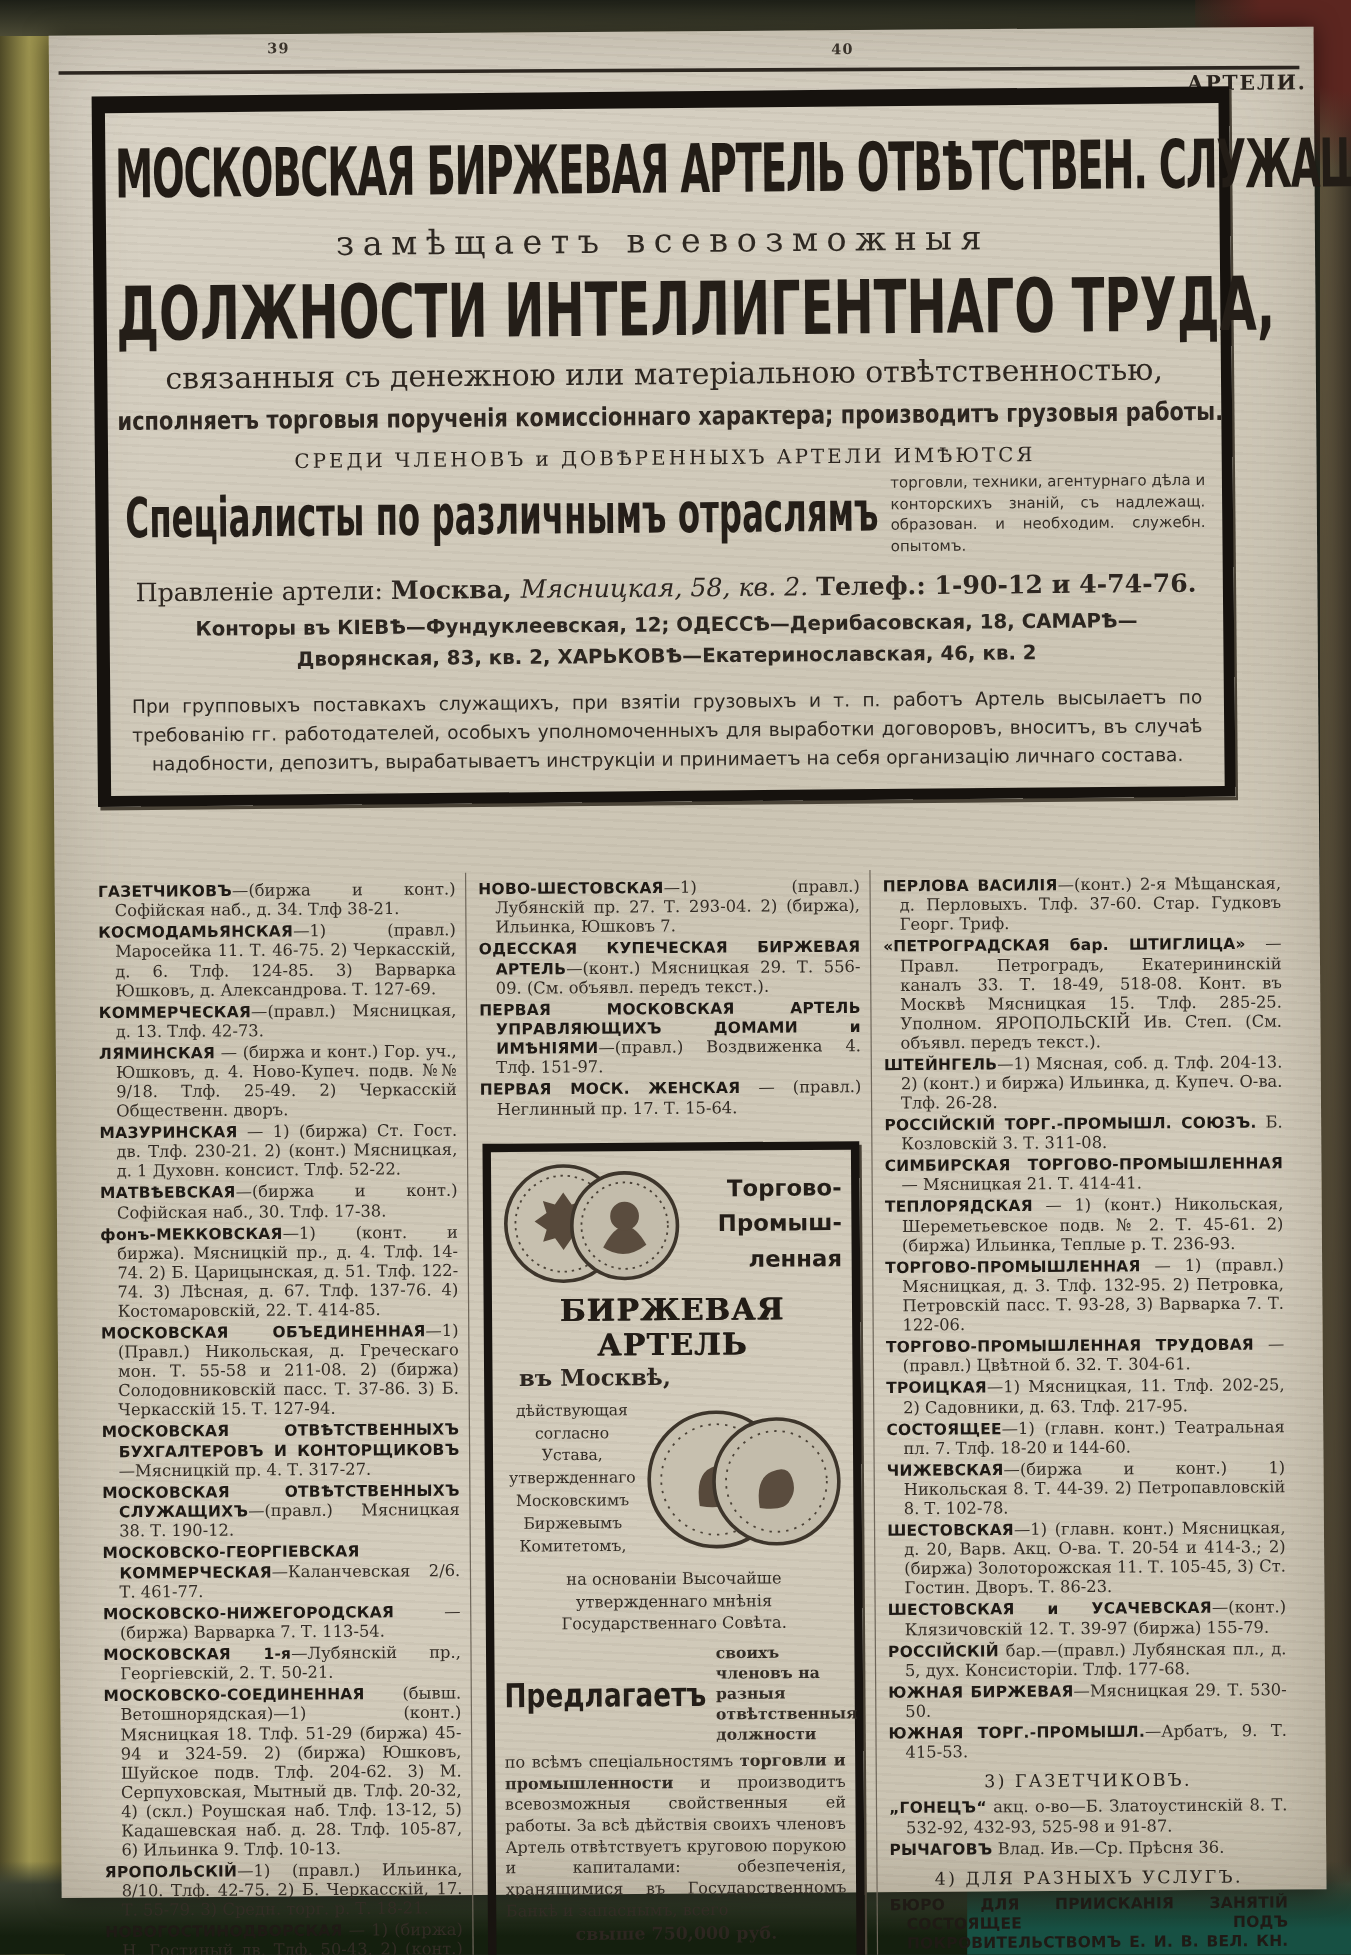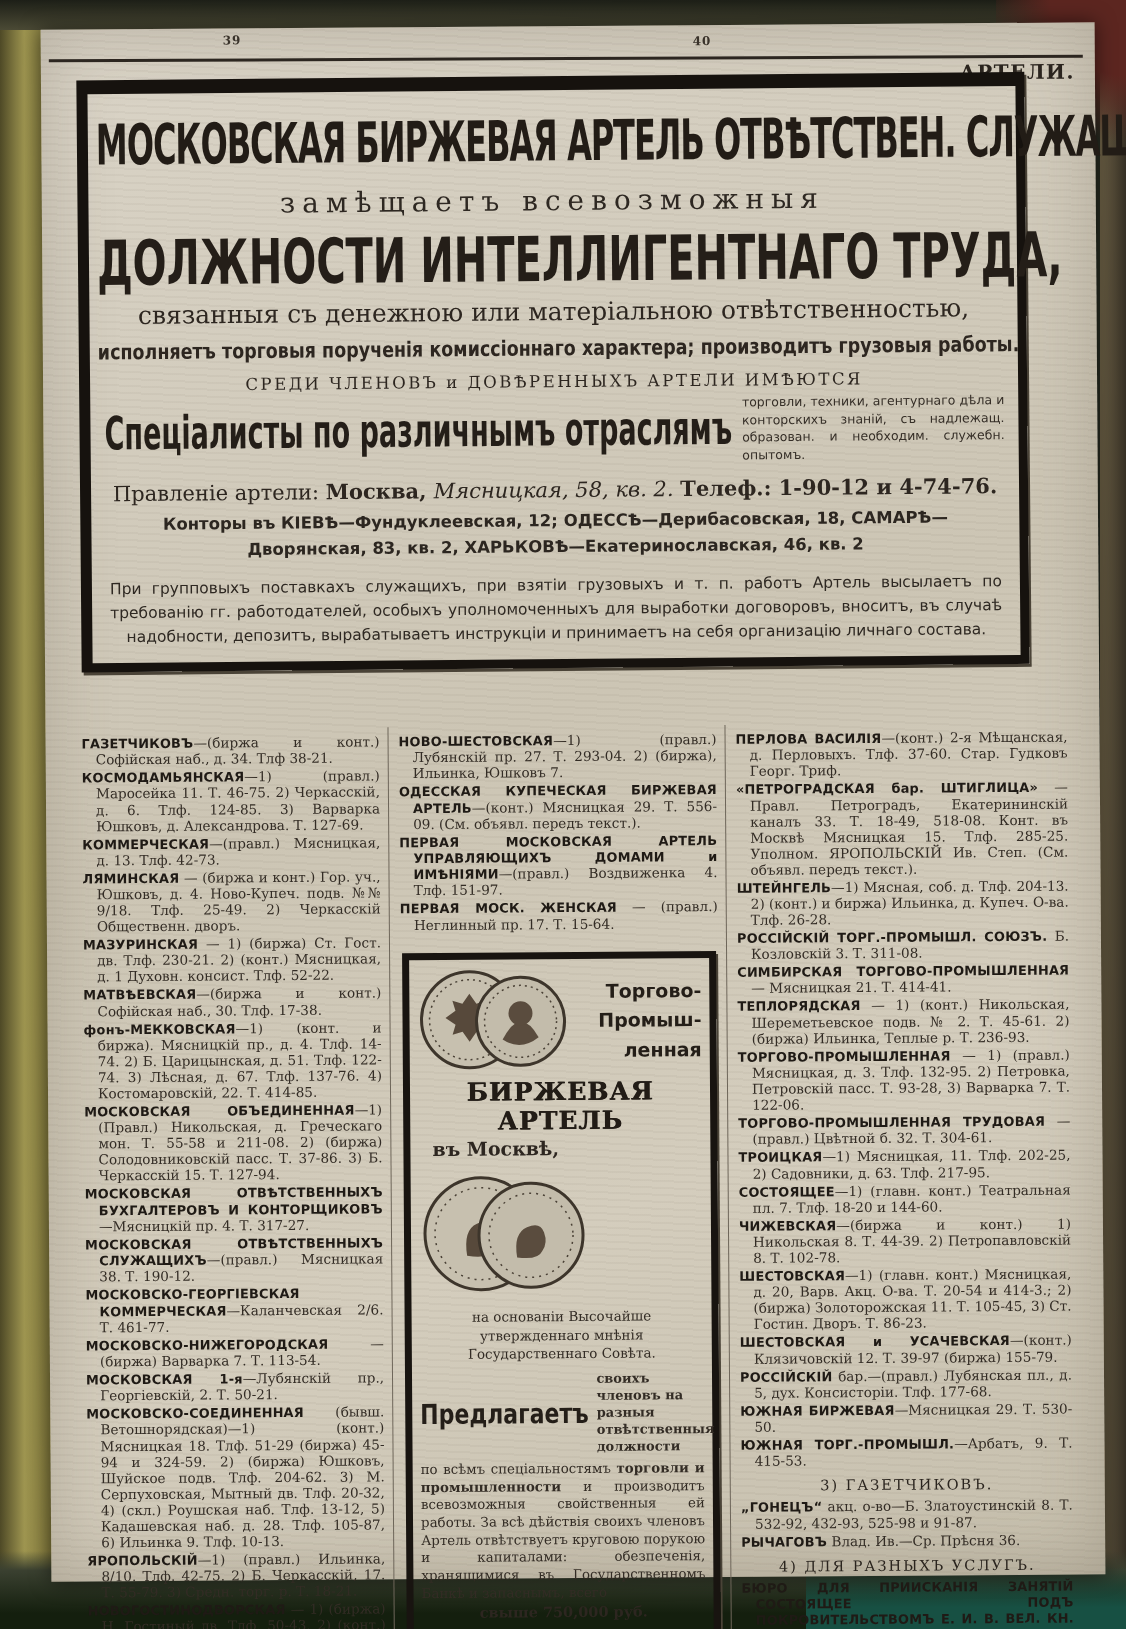--- a/index.html
+++ b/index.html
@@ -27,21 +27,21 @@
     background:linear-gradient(160deg,#dad4c7,#ccc5b4 45%,#d4cdbd 72%,#c5beac);
     transform:rotate(-.4deg);
     box-shadow:0 0 20px rgba(0,0,0,.55), inset 0 0 70px rgba(90,80,60,.28);}
   .paper::before{content:"";position:absolute;inset:0;pointer-events:none;
     background:repeating-linear-gradient(3deg,rgba(70,58,44,.045) 0 2px,rgba(0,0,0,0) 2px 7px);}
 
   .pageno{position:absolute;font-size:12px;font-weight:bold;color:#3a332b;letter-spacing:1px}
   .p39{left:182px;top:5px}
   .p40{left:652px;top:9px}
   .head-rule{position:absolute;left:8px;top:31px;width:1034px;height:3px;background:#2c2620;transform:rotate(.15deg)}
-  .running-head{position:absolute;right:20px;top:37px;font-size:20px;font-weight:bold;letter-spacing:1.5px;color:#2a241e}
+  .running-head{position:absolute;right:6px;top:37px;font-size:17px;font-weight:bold;letter-spacing:1.5px;color:#2a241e}
 
   
   .main-ad{position:absolute;left:36px;top:50px;width:912px;
     border:9px solid #16120e;border-top-width:14px;border-left-width:11px;
     padding:10px 8px 8px;text-align:center;transform:rotate(-.12deg);
     box-shadow:2px 3px 0 #4a4337;}
   .t1{font-family:"DejaVu Sans",sans-serif;font-weight:bold;font-size:32px;letter-spacing:-1px;
     white-space:nowrap;transform:scale(1,1.75);line-height:46px;margin:18px 0 20px;color:#221c16}
   .t2{font-size:28px;letter-spacing:7px;margin:8px 0 4px;color:#2e2822}
   .t3{font-family:"DejaVu Sans",sans-serif;font-weight:bold;font-size:40px;white-space:nowrap;
@@ -167,20 +167,21 @@
             <path d="M85 72 q18-34 36-2 q-18 14 -36 2z" fill="#5a4c3e"></path>
             <circle cx="103" cy="46" r="12" fill="#5a4c3e"></circle>
           </svg>
           <div class="iad-brand">Торгово-
 Промыш-
 ленная</div>
         </div>
         <div class="iad-title">БИРЖЕВАЯ АРТЕЛЬ</div>
         <div class="iad-sub">въ Москвѣ,</div>
         <div class="iad-mid">
+          <div class="iad-charter">дѣйствующая согласно Устава, утвержденнаго Московскимъ Биржевымъ Комитетомъ,</div>
           <svg class="coin-svg" width="168" height="140" viewBox="0 0 168 140">
             <circle cx="62" cy="70" r="56" fill="#c7c0af" stroke="#3d352b" stroke-width="3"></circle>
             <circle cx="62" cy="70" r="46" fill="none" stroke="#4a4136" stroke-width="1.5" stroke-dasharray="2 5"></circle>
             <path d="M48 92 q-4-26 10-32 q14-6 18 6 q4 12-2 20 q-4 10-26 6z" fill="#57493b"></path>
             <circle cx="112" cy="72" r="52" fill="#c3bcab" stroke="#3d352b" stroke-width="3"></circle>
             <circle cx="112" cy="72" r="42" fill="none" stroke="#4a4136" stroke-width="1.5" stroke-dasharray="2 5"></circle>
             <path d="M98 94 q-4-24 10-30 q13-6 17 5 q4 11-2 19 q-4 9-25 6z" fill="#5a4c3e"></path>
           </svg>
         </div>
         <div class="iad-basis">на основаніи Высочайше утвержденнаго мнѣнія Государственнаго Совѣта.</div>

